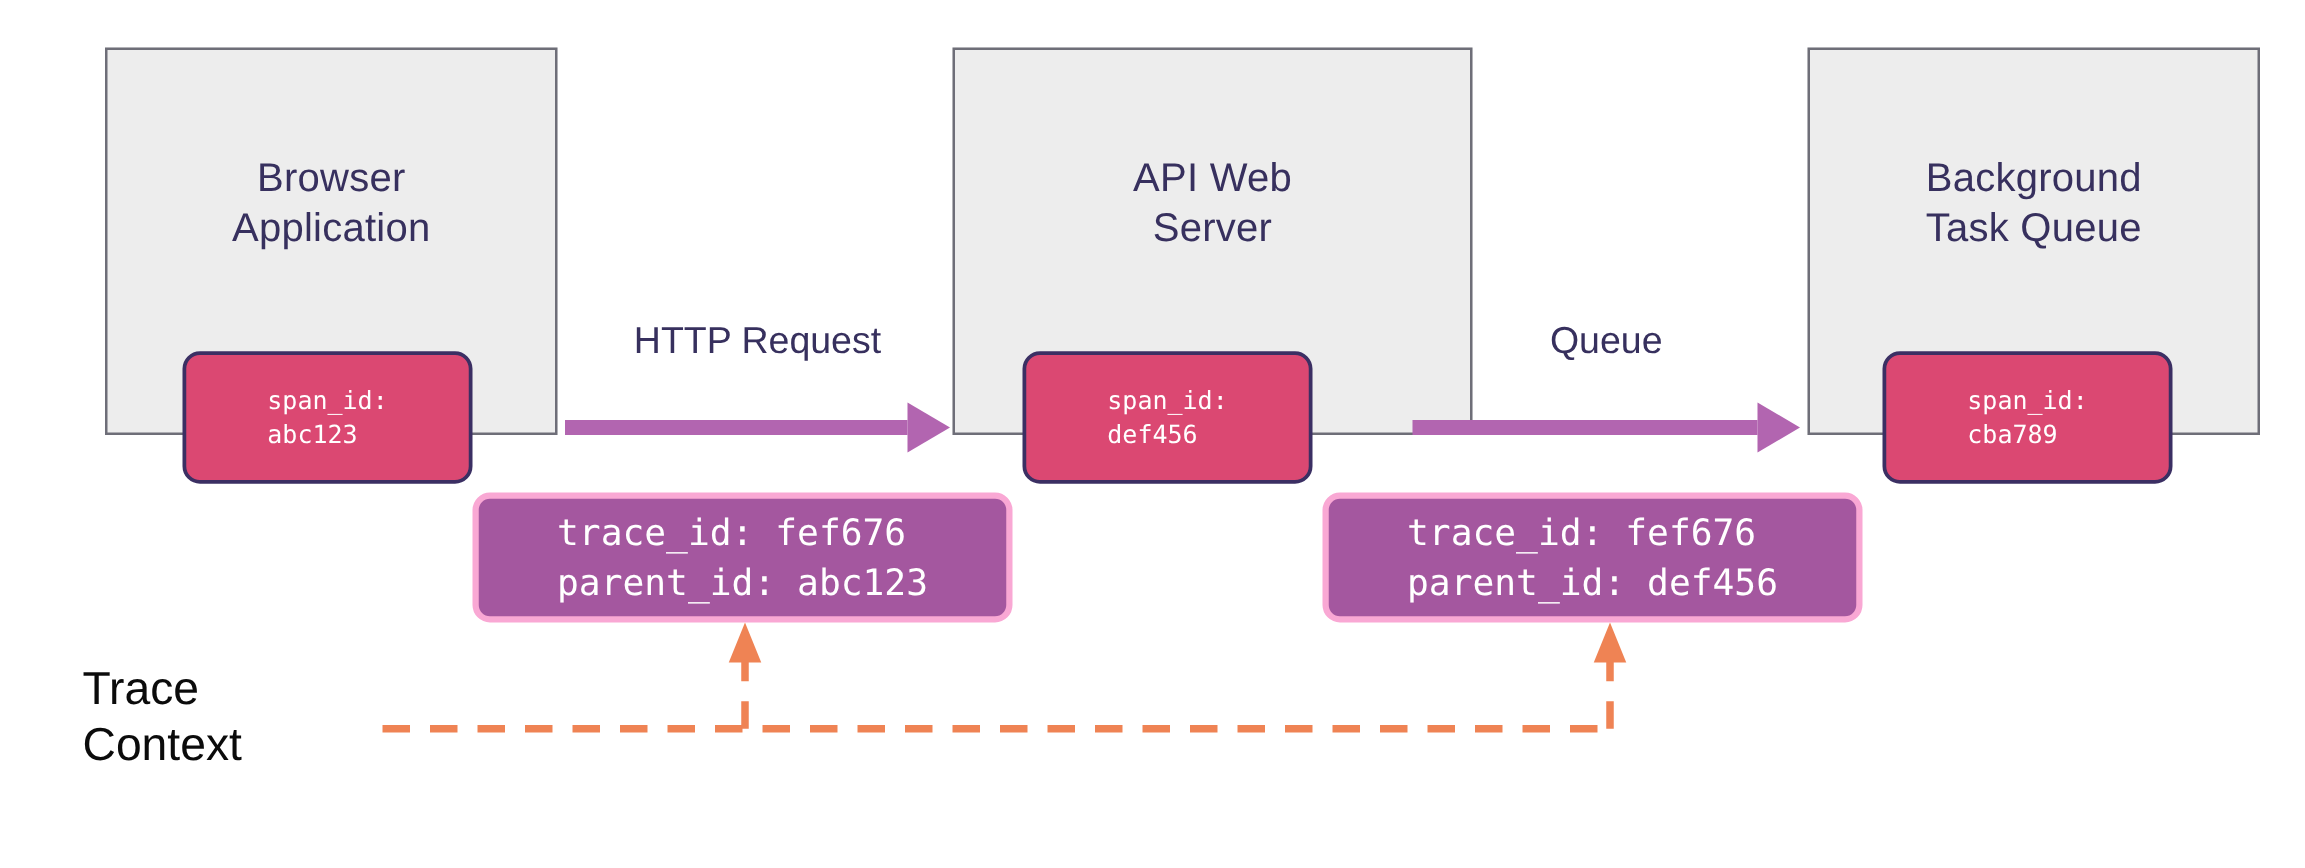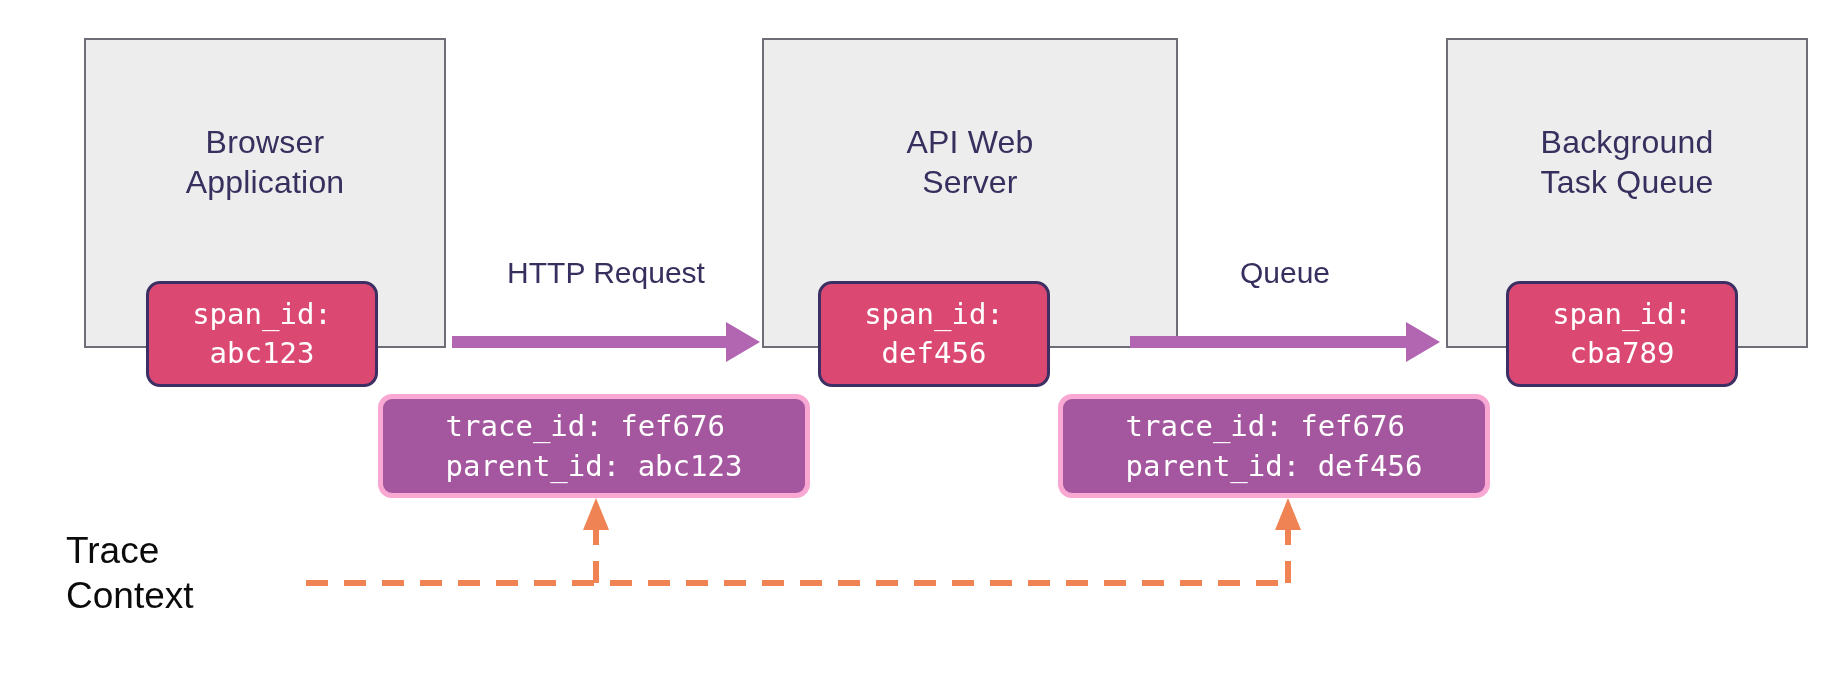--- a/index.html
+++ b/index.html
@@ -44,28 +44,27 @@
 
   
   .span-badge {
     position: absolute;
     box-sizing: border-box;
     background: #db4872;
     border: 3px solid #3b2f63;
     border-radius: 14px;
     color: #ffffff;
     font-family: "DejaVu Sans Mono", "Liberation Mono", monospace;
-    font-size: 29px;
+    font-size: 20px;
     line-height: 1.35;
     display: flex;
     flex-direction: column;
     align-items: center;
     justify-content: center;
     white-space: pre-line;
-    text-align: center;
     z-index: 6;
   }
 
   
   .ctx-box {
     position: absolute;
     box-sizing: border-box;
     background: #a4579f;
     border: 5px solid #f9a8d4;
     border-radius: 14px;

